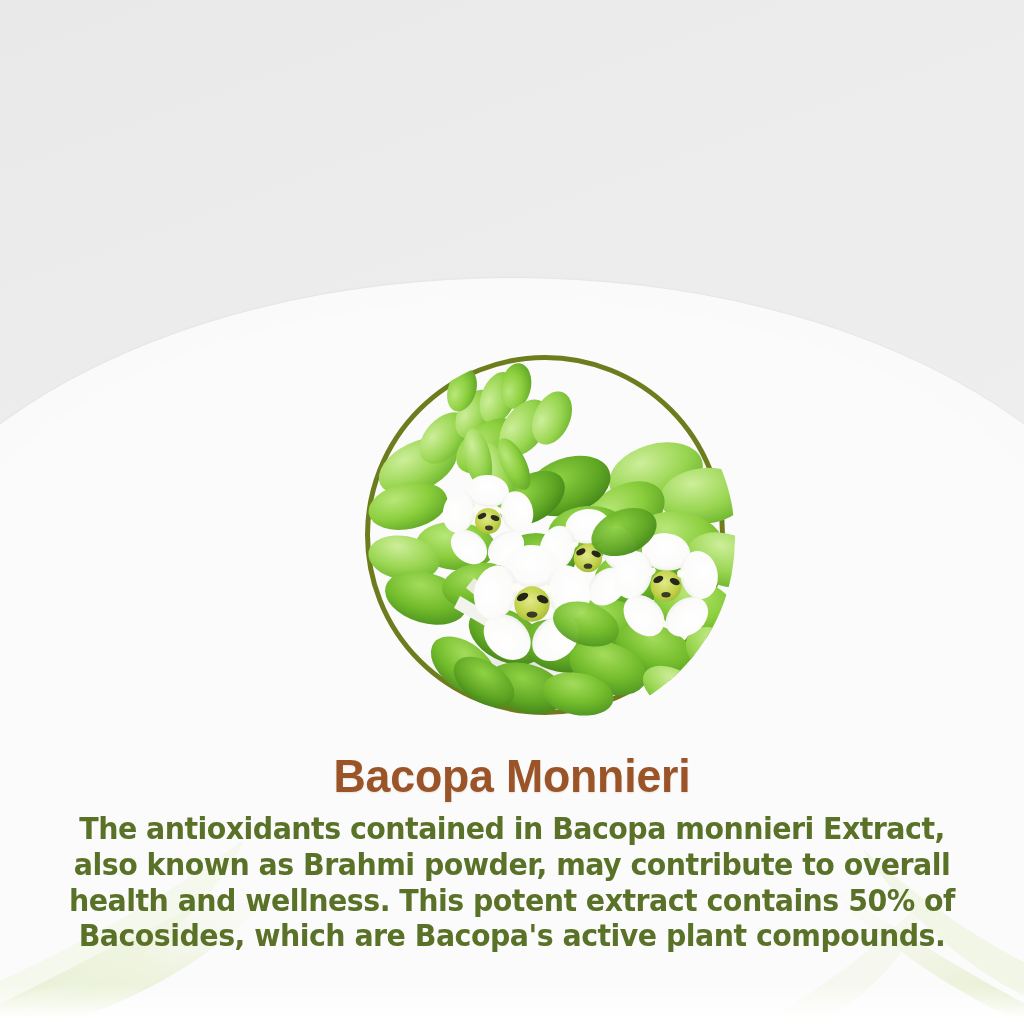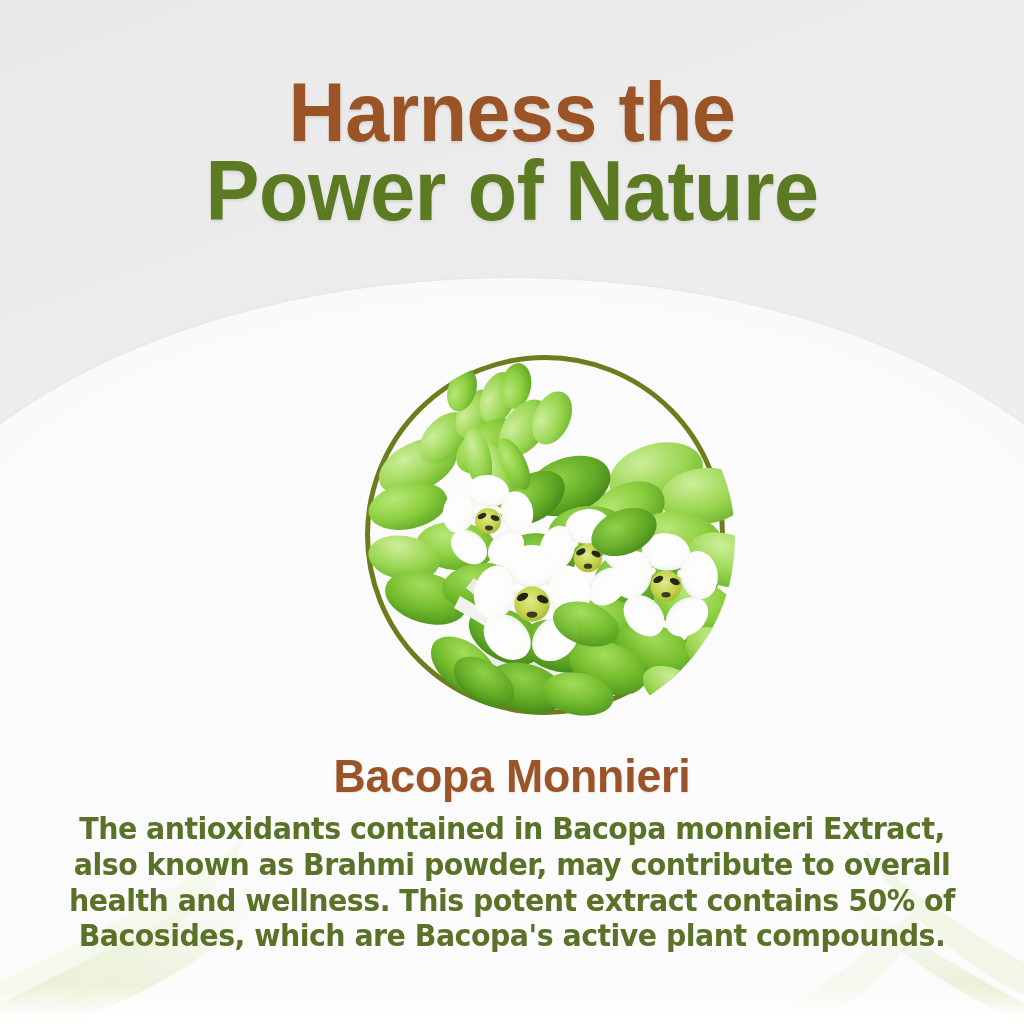--- a/index.html
+++ b/index.html
@@ -162,24 +162,20 @@
   }
 </style>
 </head>
 <body>
 
 <div id="card">
 
   <div class="arc-panel"></div>
   <div class="arc-panel-2"></div>
 
-  <div class="headline">
-    <span class="headline-line l1">Harness the</span>
-    <span class="headline-line l2">Power of Nature</span>
-  </div>
 
   <div class="plant-wrap">
 
     <div class="plant-shadow"></div>
     <div class="plant-ring"></div>
 
     <svg class="plant-svg" viewBox="0 0 386 386">
       <defs>
         <radialGradient id="lfA" cx="35%" cy="30%" r="78%">
           <stop offset="0%" stop-color="#b9e77a"></stop>

